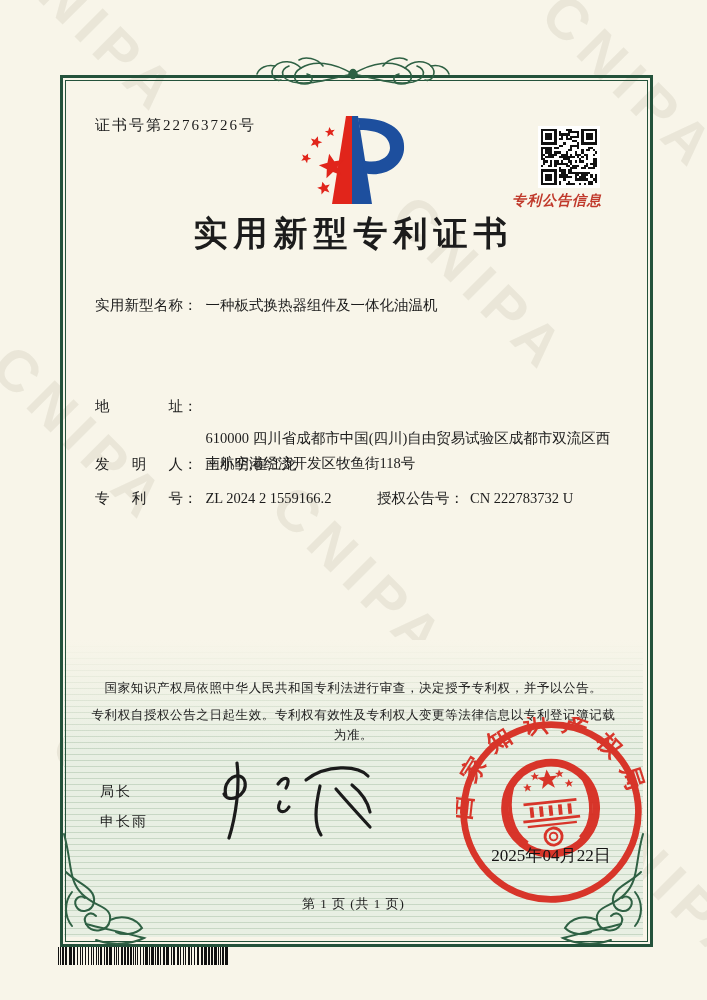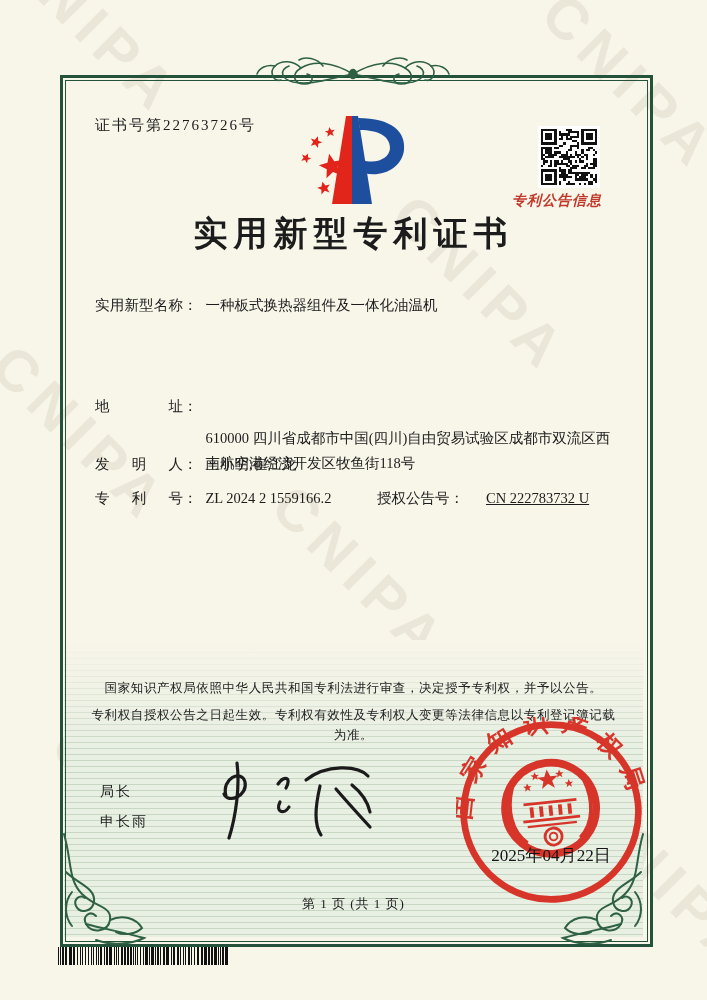--- a/index.html
+++ b/index.html
@@ -42,21 +42,21 @@
 
   
   .row{position:absolute;left:95px;font-size:14.5px;line-height:25px;white-space:nowrap;}
   .lbl{display:inline-block;width:88px;text-align:justify;text-align-last:justify;
        vertical-align:top;}
   .lbl.wide{width:auto;text-align:left;text-align-last:auto;}
   .colon{display:inline-block;vertical-align:top;}
   .val{display:inline-block;margin-left:8px;vertical-align:top;}
   .val.wrap{white-space:normal;width:408px;margin-top:32px;}
   .col2{position:absolute;left:282px;top:0;white-space:nowrap;}
-  .col2 .val{margin-left:22px;text-decoration:underline;}
+  .col2 .val{margin-left:6px;}
 
   .statement{position:absolute;left:88px;width:531px;font-size:12.5px;
       letter-spacing:.6px;line-height:20px;color:#222;
       font-family:"DejaVu Serif","Liberation Serif",serif;}
   .statement.l1{top:678px;text-align:center;}
   .statement.l2{top:705px;text-align:center;}
 
   .signer{position:absolute;left:100px;font-size:14px;letter-spacing:2px;}
   .signer.t1{top:783px;}
   .signer.t2{top:813px;}

